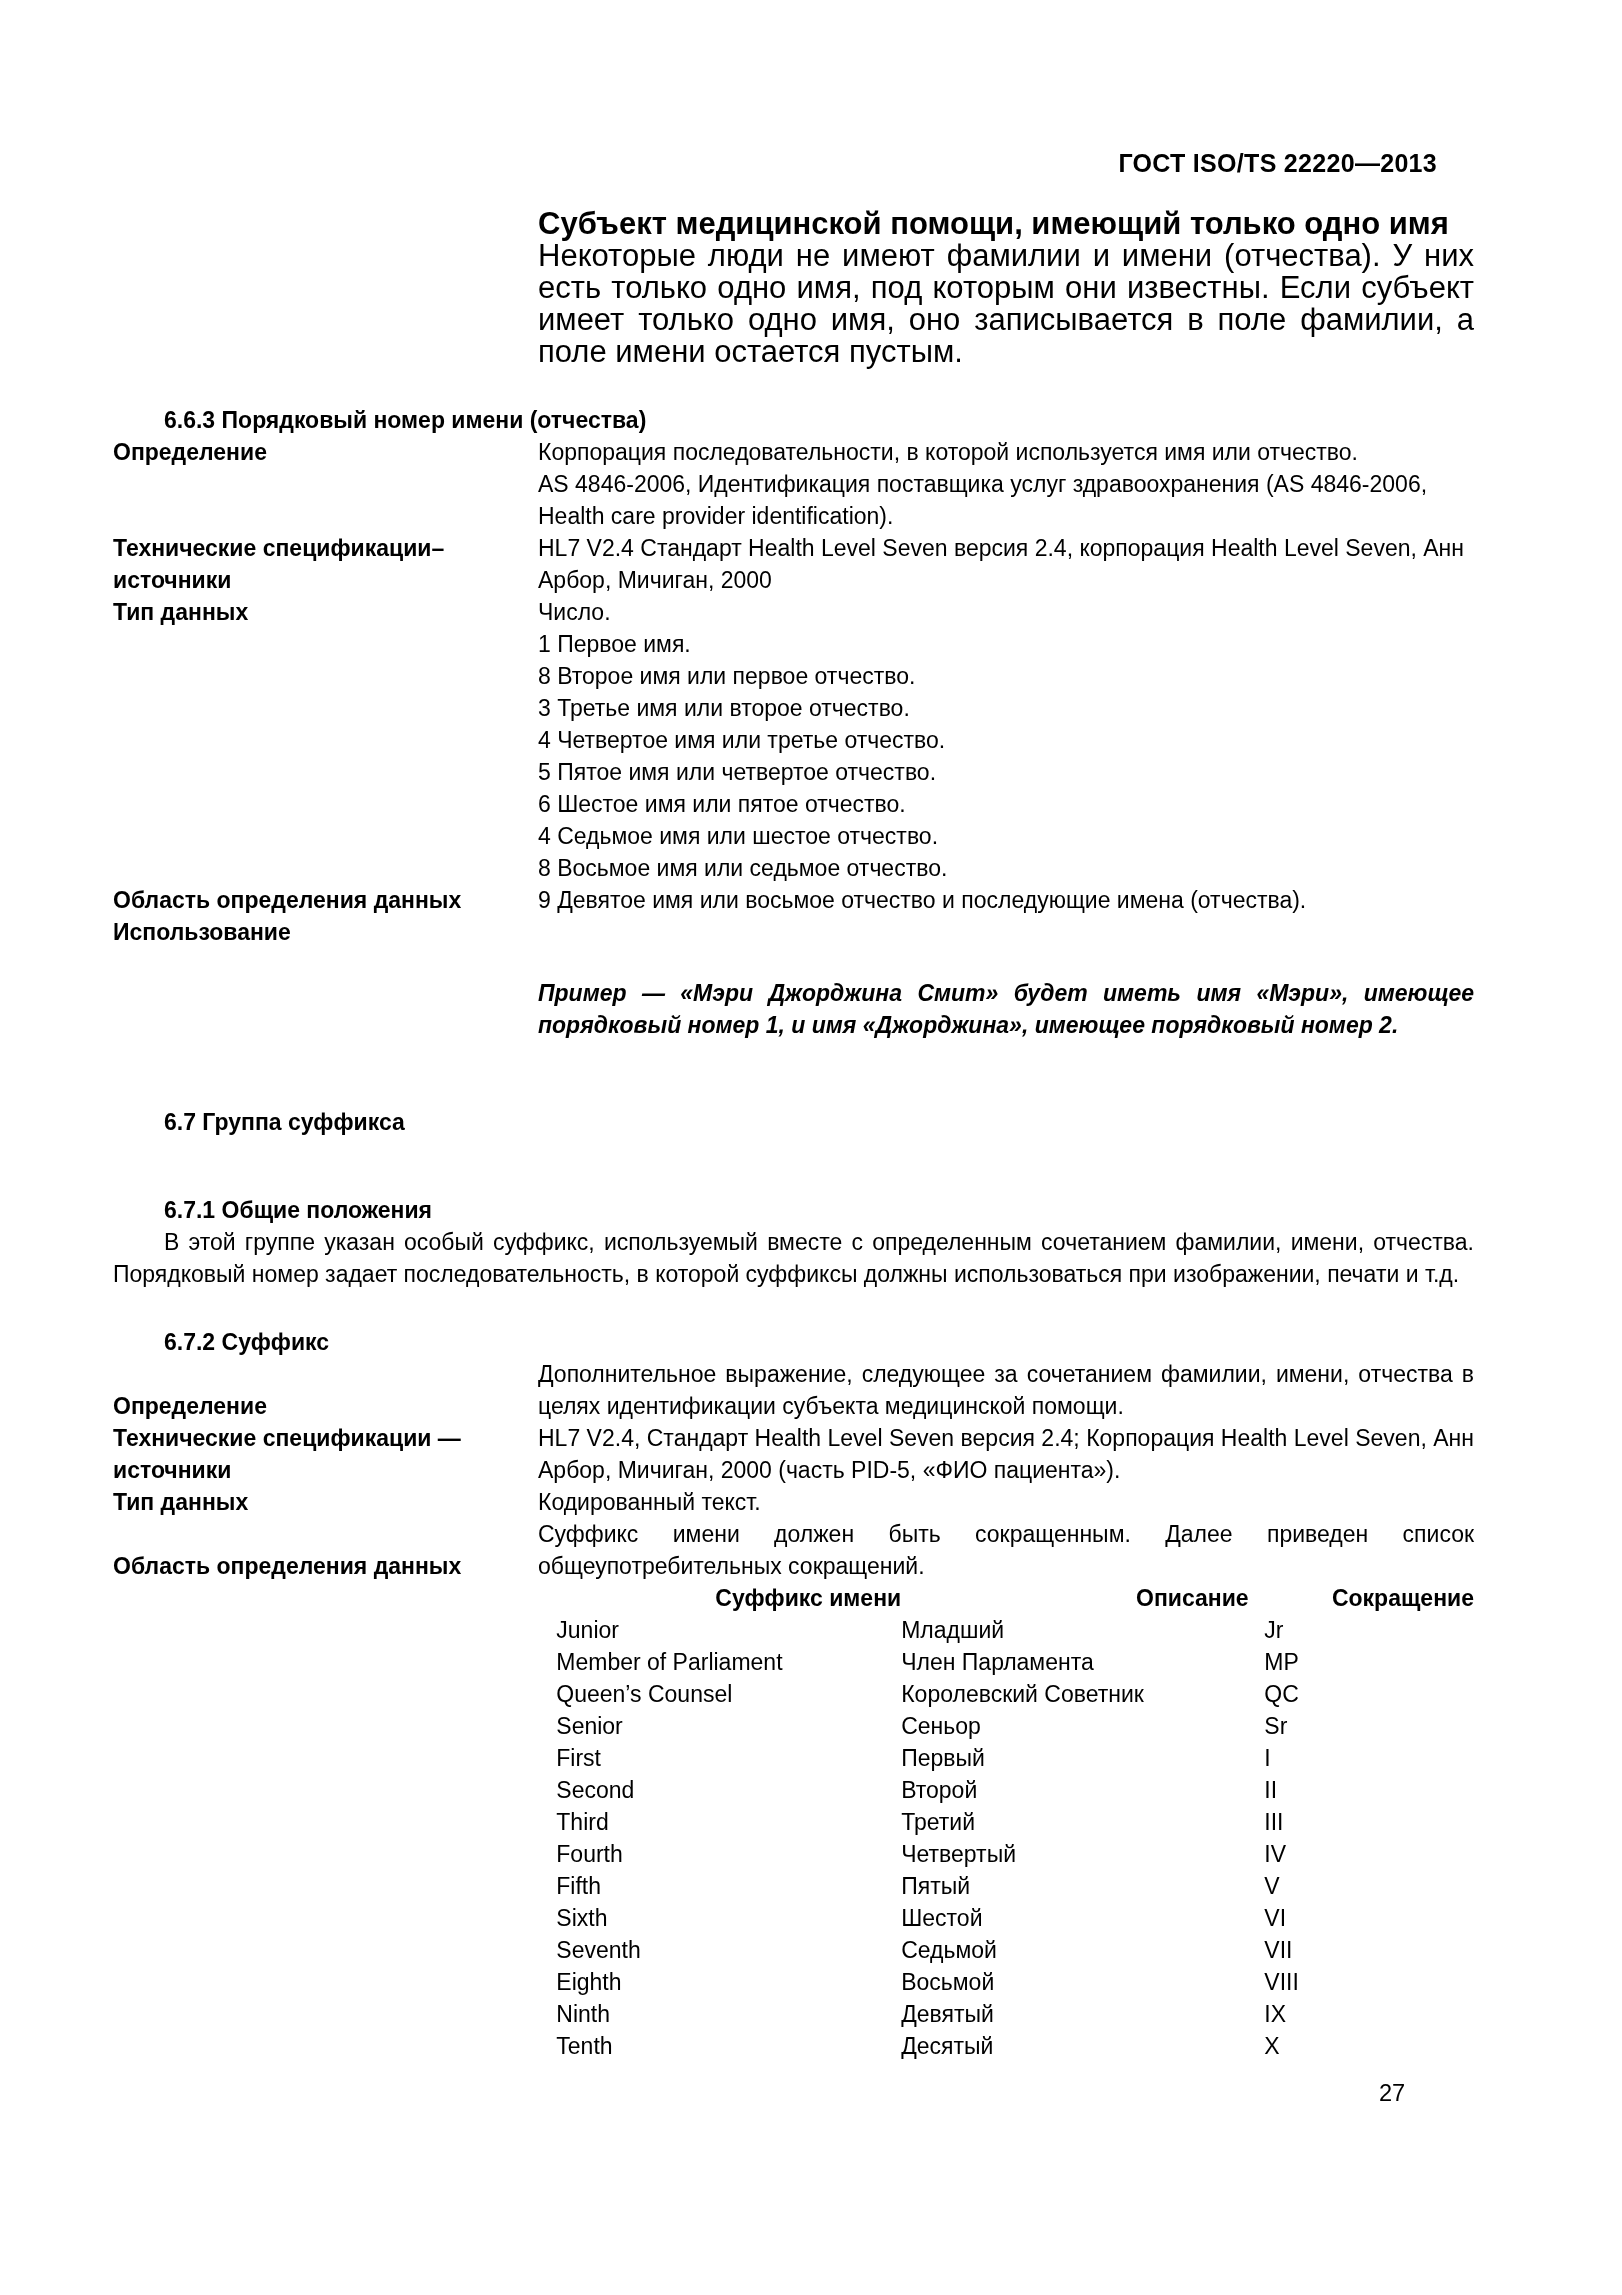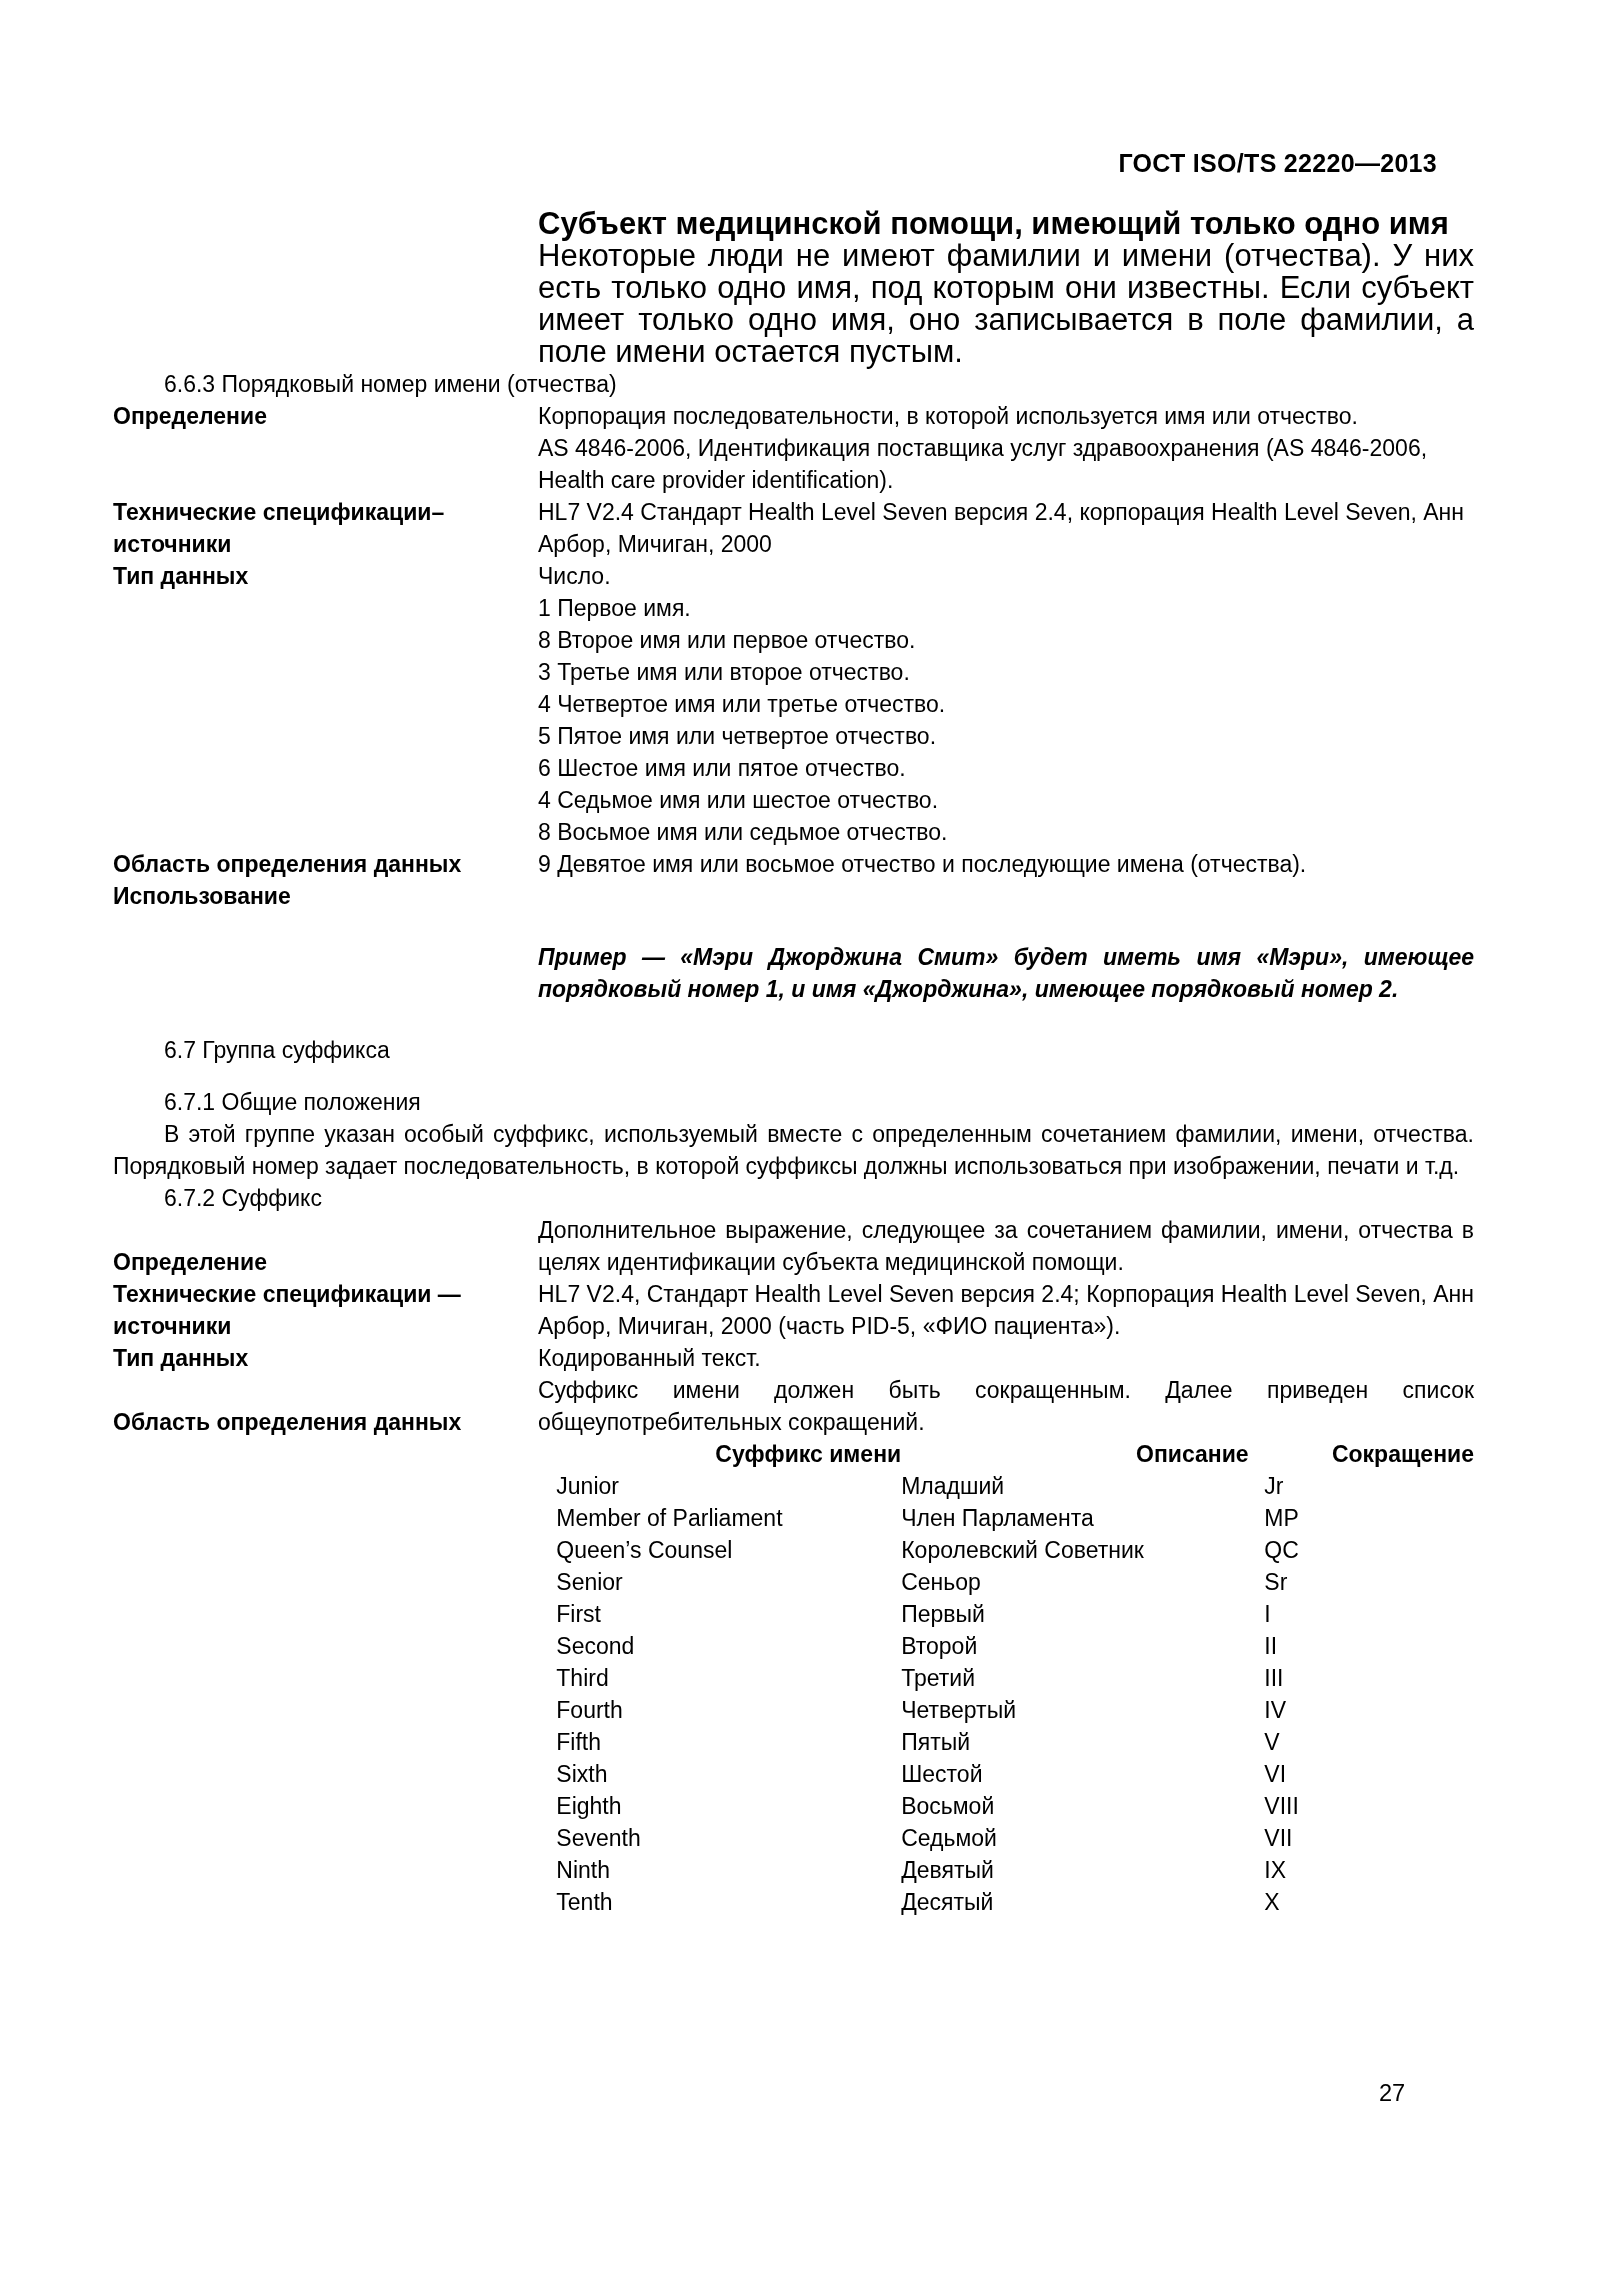--- a/index.html
+++ b/index.html
@@ -87,24 +87,25 @@
     line-height: 32px;
     font-weight: bold;
     font-style: italic;
     text-align: justify;
     text-align-last: left;
     width: 936px;
   }
 
   
   .heading {
-    font-weight: normal;
+    font-weight: bold;
     font-size: 23px;
     line-height: 32px;
     padding-left: 51px;
+    margin-top: 36px;
   }
 
   
   .para {
     font-size: 23px;
     line-height: 32px;
     text-align: justify;
     text-align-last: left;
     width: 1361px;
   }
@@ -290,30 +291,30 @@
           <td class="col-name">Fifth</td>
           <td class="col-desc">Пятый</td>
           <td class="col-abbr">V</td>
         </tr>
         <tr>
           <td class="col-name">Sixth</td>
           <td class="col-desc">Шестой</td>
           <td class="col-abbr">VI</td>
         </tr>
         <tr>
+          <td class="col-name">Seventh</td>
+          <td class="col-desc">Седьмой</td>
+          <td class="col-abbr">VII</td>
+        </tr>
+        <tr>
           <td class="col-name">Eighth</td>
           <td class="col-desc">Восьмой</td>
           <td class="col-abbr">VIII</td>
         </tr>
         <tr>
-          <td class="col-name">Seventh</td>
-          <td class="col-desc">Седьмой</td>
-          <td class="col-abbr">VII</td>
-        </tr>
-        <tr>
           <td class="col-name">Ninth</td>
           <td class="col-desc">Девятый</td>
           <td class="col-abbr">IX</td>
         </tr>
         <tr>
           <td class="col-name">Tenth</td>
           <td class="col-desc">Десятый</td>
           <td class="col-abbr">X</td>
         </tr>
       </tbody>

